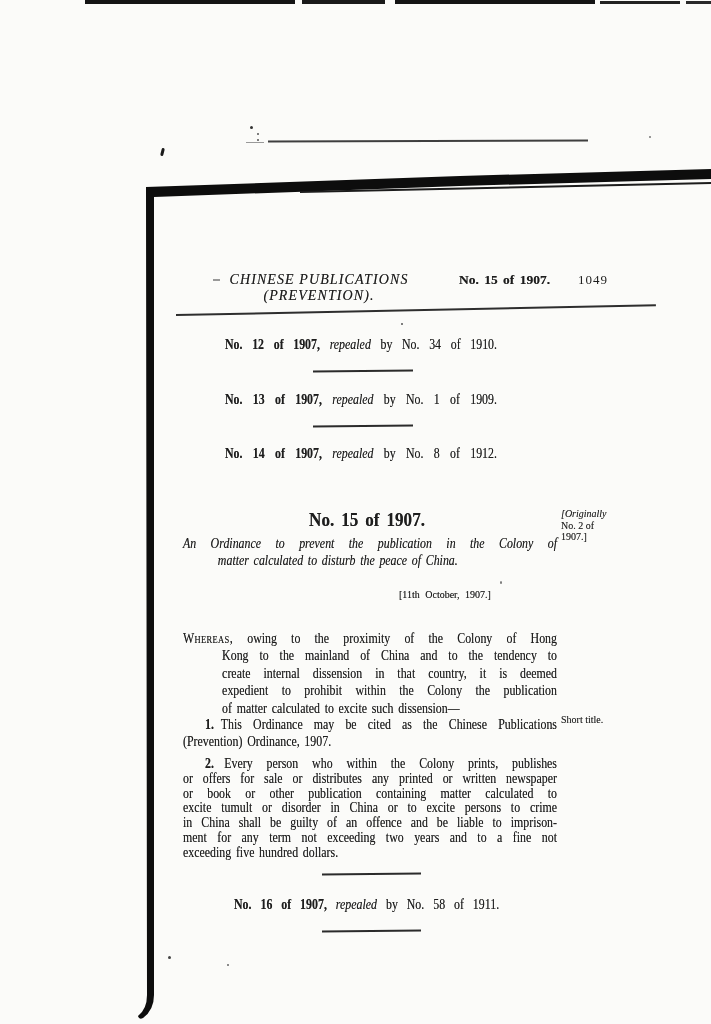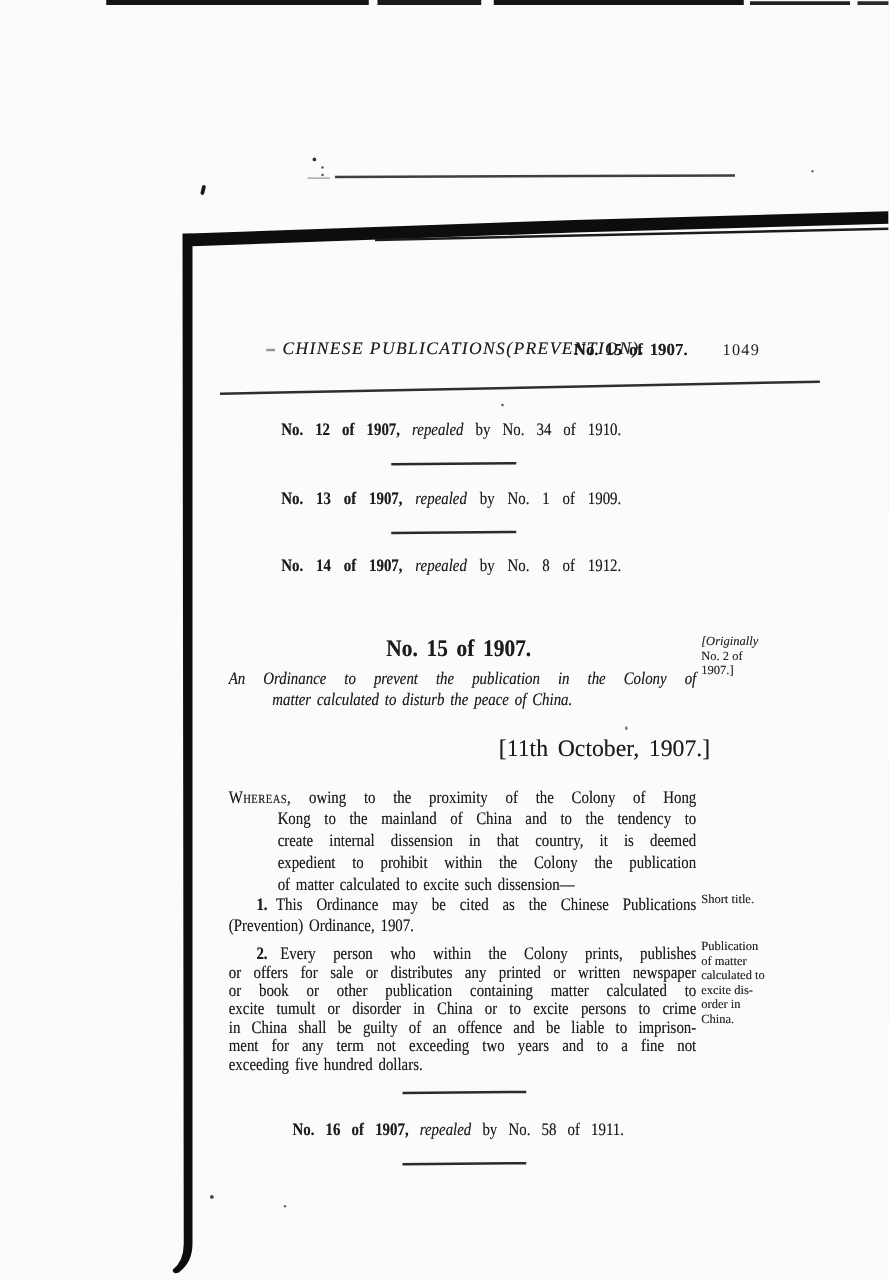--- a/index.html
+++ b/index.html
@@ -52,21 +52,21 @@
   <div class="speck" style="left:649px;top:136px;width:2px;height:2px;background:#777;"></div>
   <div class="speck" style="left:168px;top:956px;width:3px;height:3px;background:#444;"></div>
   <div class="speck" style="left:227px;top:964px;width:2px;height:2px;background:#666;"></div>
 
   <svg class="abs" width="711" height="1024" viewBox="0 0 711 1024" style="left:0;top:0;">
     <polygon points="146,187 460,176 711,169 711,179 460,186 154,197" fill="#0d0d0d"></polygon>
     <path d="M300,191 L711,182 L711,184 L300,193 Z" fill="#1c1c1c"></path>
     <path d="M146,187 L154,187 L154,995 Q154,1010 143,1018 Q139,1020 138,1016 Q147,1009 147,995 L146,187 Z" fill="#0d0d0d"></path>
   </svg>
 
-  <div class="abs" style="left:226px;top:272px;width:186px;display:flex;flex-direction:row;align-items:center;font-style:italic;font-size:14px;letter-spacing:1.1px;line-height:15.5px;text-shadow:0 0 .3px rgba(30,30,30,.55);">
+  <div class="abs" style="left:226px;top:272px;width:186px;display:flex;flex-direction:column;align-items:center;font-style:italic;font-size:14px;letter-spacing:1.1px;line-height:15.5px;text-shadow:0 0 .3px rgba(30,30,30,.55);">
     <div class="nowrap">CHINESE PUBLICATIONS</div>
     <div class="nowrap">(PREVENTION).</div>
   </div>
   <div class="abs b nowrap" style="left:459px;top:272px;font-size:13.5px;word-spacing:2px;text-shadow:0 0 .3px rgba(30,30,30,.55);">No. 15 of 1907.</div>
   <div class="abs nowrap" style="left:578px;top:272px;font-size:13px;letter-spacing:1px;">1049</div>
 
   <div class="rule" style="left:176px;top:314px;width:480px;height:1.6px;transform:rotate(-1.15deg);transform-origin:left center;"></div>
 
   <div class="blk condense entry j" style="left:225px;top:337px;width:320px;">
     <span class="b">No. 12 of 1907,</span>
@@ -94,21 +94,21 @@
     <div class="it">[Originally</div>
     <div>No. 2 of</div>
     <div>1907.]</div>
   </div>
 
   <div class="blk condense body-txt it" style="left:183px;top:535px;width:440px;">
     <div class="ln j">An Ordinance to prevent the publication in the Colony of</div>
     <div class="ln" style="margin-left:41px;word-spacing:2px;">matter calculated to disturb the peace of China.</div>
   </div>
 
-  <div class="abs nowrap" style="left:399px;top:589px;font-size:19px;word-spacing:3px;text-shadow:0 0 .3px rgba(30,30,30,.55);">[11th October, 1907.]</div>
+  <div class="abs nowrap" style="left:399px;top:589px;font-size:10px;word-spacing:3px;text-shadow:0 0 .3px rgba(30,30,30,.55);">[11th October, 1907.]</div>
 
   <div class="blk condense body-txt" style="left:183px;top:630px;width:440px;">
     <div class="ln j">
       <span class="sc">Whereas,</span>
       <span>owing to the proximity of the Colony of Hong</span>
     </div>
     <div class="ln j" style="margin-left:46px;width:394px;">Kong to the mainland of China and to the tendency to</div>
     <div class="ln j" style="margin-left:46px;width:394px;">create internal dissension in that country, it is deemed</div>
     <div class="ln j" style="margin-left:46px;width:394px;">expedient to prohibit within the Colony the publication</div>
     <div class="ln" style="margin-left:46px;word-spacing:2px;">of matter calculated to excite such dissension—</div>
@@ -126,28 +126,20 @@
     <div class="ln j" style="text-indent:26px;">
       <span class="b" style="margin-right:12px;">2.</span><span>Every person who within the Colony prints, publishes</span>
     </div>
     <div class="ln j">or offers for sale or distributes any printed or written newspaper</div>
     <div class="ln j">or book or other publication containing matter calculated to</div>
     <div class="ln j">excite tumult or disorder in China or to excite persons to crime</div>
     <div class="ln j">in China shall be guilty of an offence and be liable to imprison-</div>
     <div class="ln j">ment for any term not exceeding two years and to a fine not</div>
     <div class="ln" style="word-spacing:2px;">exceeding five hundred dollars.</div>
   </div>
-  <div class="abs mnote" style="left:561px;top:752px;width:76px;">
-    <div>Publication</div>
-    <div>of matter</div>
-    <div>calculated to</div>
-    <div>excite dis-</div>
-    <div>order in</div>
-    <div>China.</div>
-  </div>
 
   <div class="divider" style="left:322px;top:873px;width:99px;"></div>
 
   <div class="blk condense entry j" style="left:234px;top:897px;width:312px;">
     <span class="b">No. 16 of 1907,</span>
     <span class="it">repealed</span>
     <span>by No. 58 of 1911.</span>
   </div>
   <div class="divider" style="left:322px;top:930px;width:99px;"></div>
 

